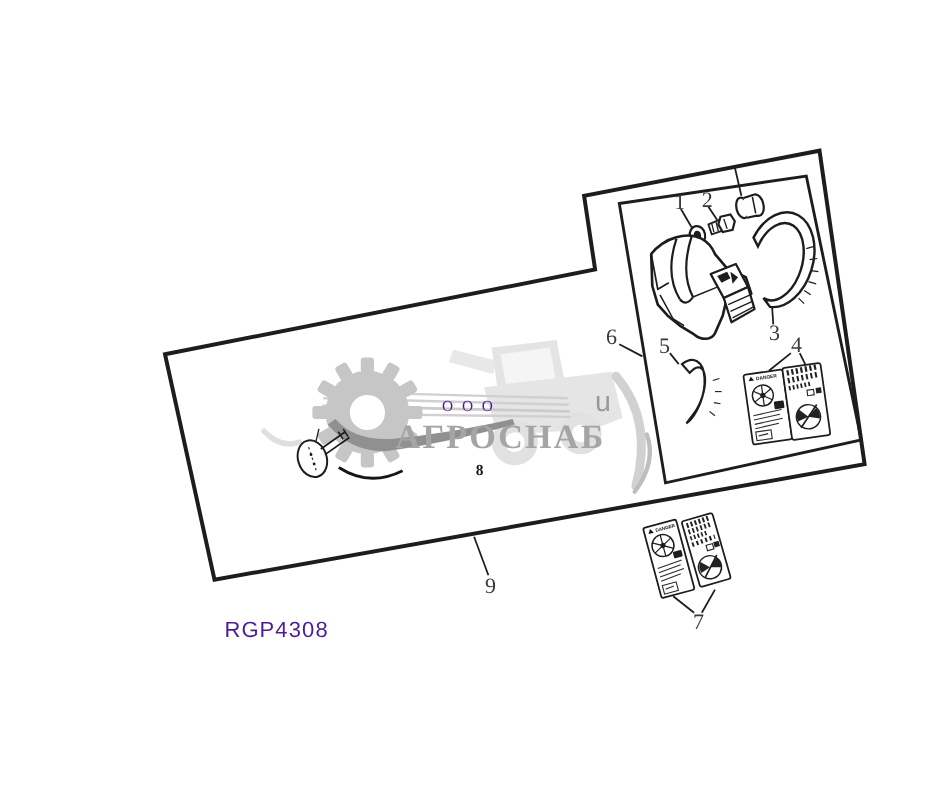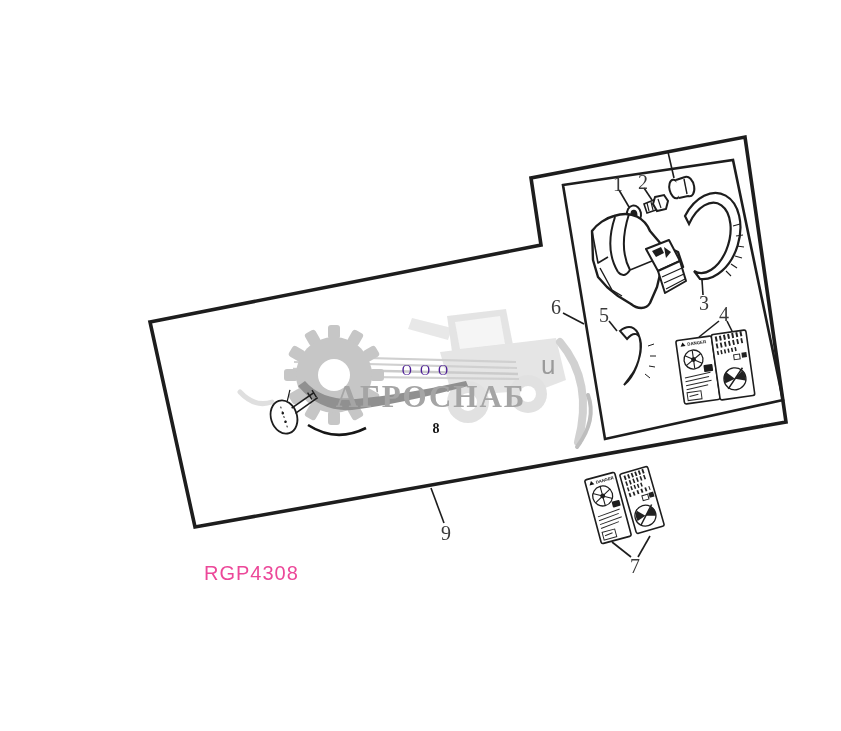--- a/index.html
+++ b/index.html
@@ -5,27 +5,27 @@
   html,body{margin:0;padding:0;background:#ffffff;}
   #stage{position:relative;width:841px;height:731px;background:#ffffff;overflow:hidden;
          font-family:"Liberation Sans",sans-serif;}
   #art{position:absolute;left:0;top:0;}
   .callout{position:absolute;transform:translate(-50%,-50%);
            font-family:"Liberation Serif","DejaVu Serif",serif;
            font-size:20px;color:#3a3a3a;line-height:1;user-select:none;}
   .callout.small{font-size:14px;font-weight:bold;color:#151515;}
   .figcode{position:absolute;left:204px;top:562px;
            font-family:"Liberation Sans",sans-serif;font-size:20px;
-           letter-spacing:1px;color:#ec4899;}
+           letter-spacing:1px;color:#4c1d95;}
   .wm-prefix{position:absolute;transform:translate(-50%,-50%);
              font-family:"Liberation Serif",serif;font-size:14px;
              letter-spacing:8px;color:#4c1d95;}
   .wm-name{position:absolute;transform:translate(-50%,-50%);
            font-family:"Liberation Serif",serif;font-weight:bold;
-           font-size:31px;letter-spacing:2px;color:#a5a5a5;}
+           font-size:31px;letter-spacing:2px;color:#a5a5a5;margin-left:24px;}
   .wm-suffix{position:absolute;font-family:"Liberation Sans",sans-serif;
              font-size:26px;color:#9a9a9a;}
 </style>
 </head>
 <body>
 
 <div id="stage">
 
 <svg id="art" width="841" height="731" viewBox="0 0 841 731">
 

